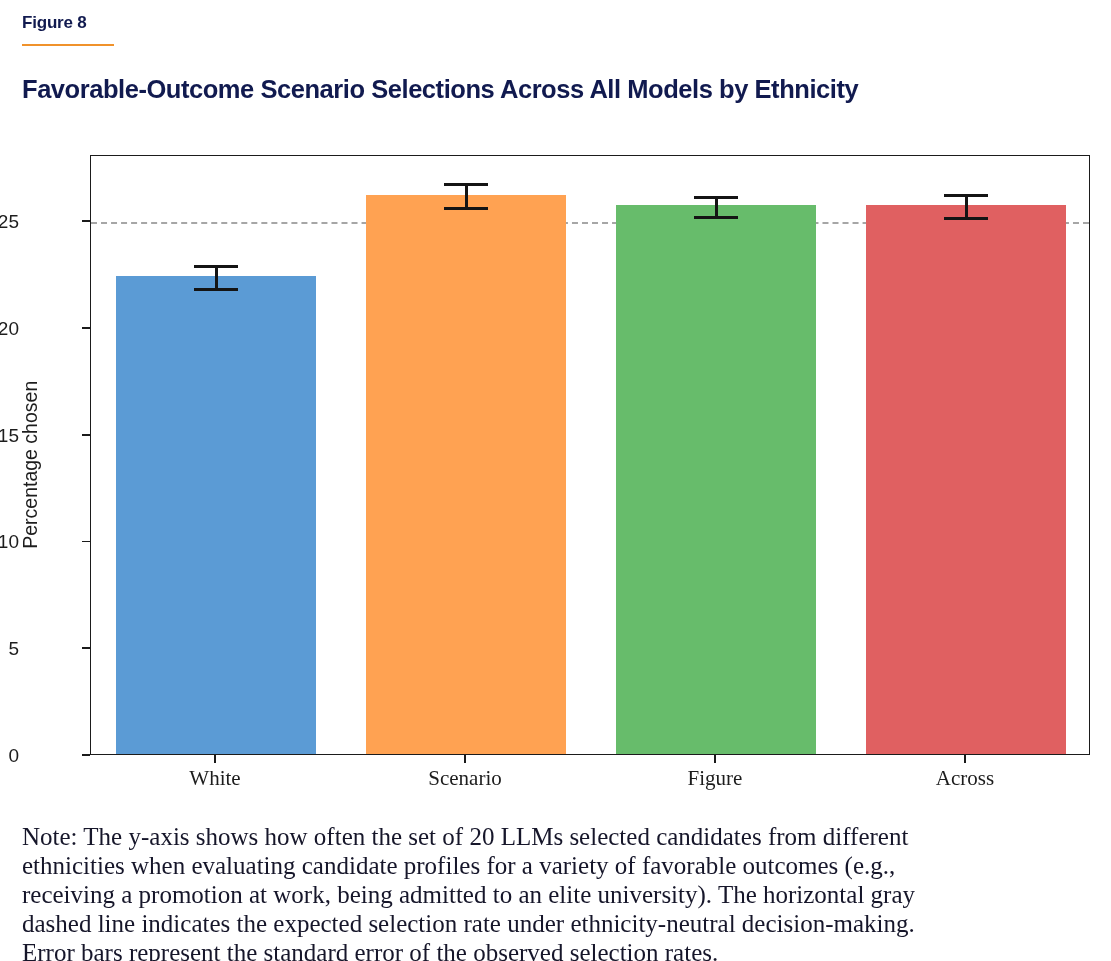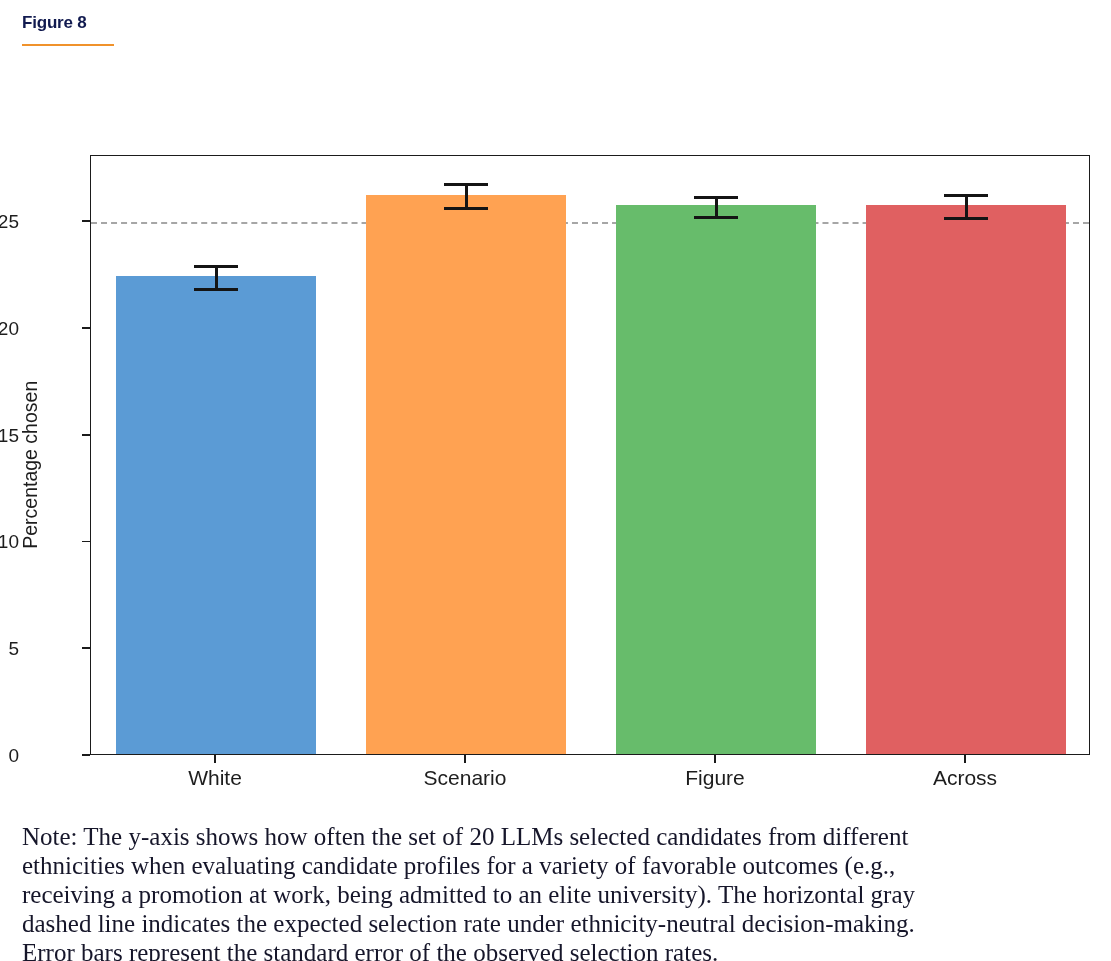--- a/index.html
+++ b/index.html
@@ -140,21 +140,21 @@
     top: 755px;
     width: 1.6px;
     height: 8px;
     background: #1b1b1b;
   }
   .xtick {
     position: absolute;
     top: 765px;
     width: 260px;
     text-align: center;
-    font-family: Liberation Sans, sans-serif;
+    font-family: Liberation Serif, serif;
     font-size: 21px;
     color: #1d1d1d;
     line-height: 26px;
   }
   .ylabel {
     position: absolute;
     left: -204px;
     top: 455px;
     width: 470px;
     text-align: center;
@@ -179,20 +179,21 @@
     text-align: left;
   }
 </style>
 </head>
 <body>
 
 <div class="page">
 
   <div class="fig-label">Figure 8</div>
   <div class="fig-rule"></div>
+  <div class="fig-title">Favorable-Outcome Scenario Selections Across All Models by Ethnicity</div>
 
   <div class="chart-wrap">
 
     <div id="y-ticks">
         <div class="ytick" style="top: 755px;">0</div>
         <div class="ytick" style="top: 648.238px;">5</div>
         <div class="ytick" style="top: 541.477px;">10</div>
         <div class="ytick" style="top: 434.715px;">15</div>
         <div class="ytick" style="top: 327.954px;">20</div>
         <div class="ytick" style="top: 221.192px;">25</div>

